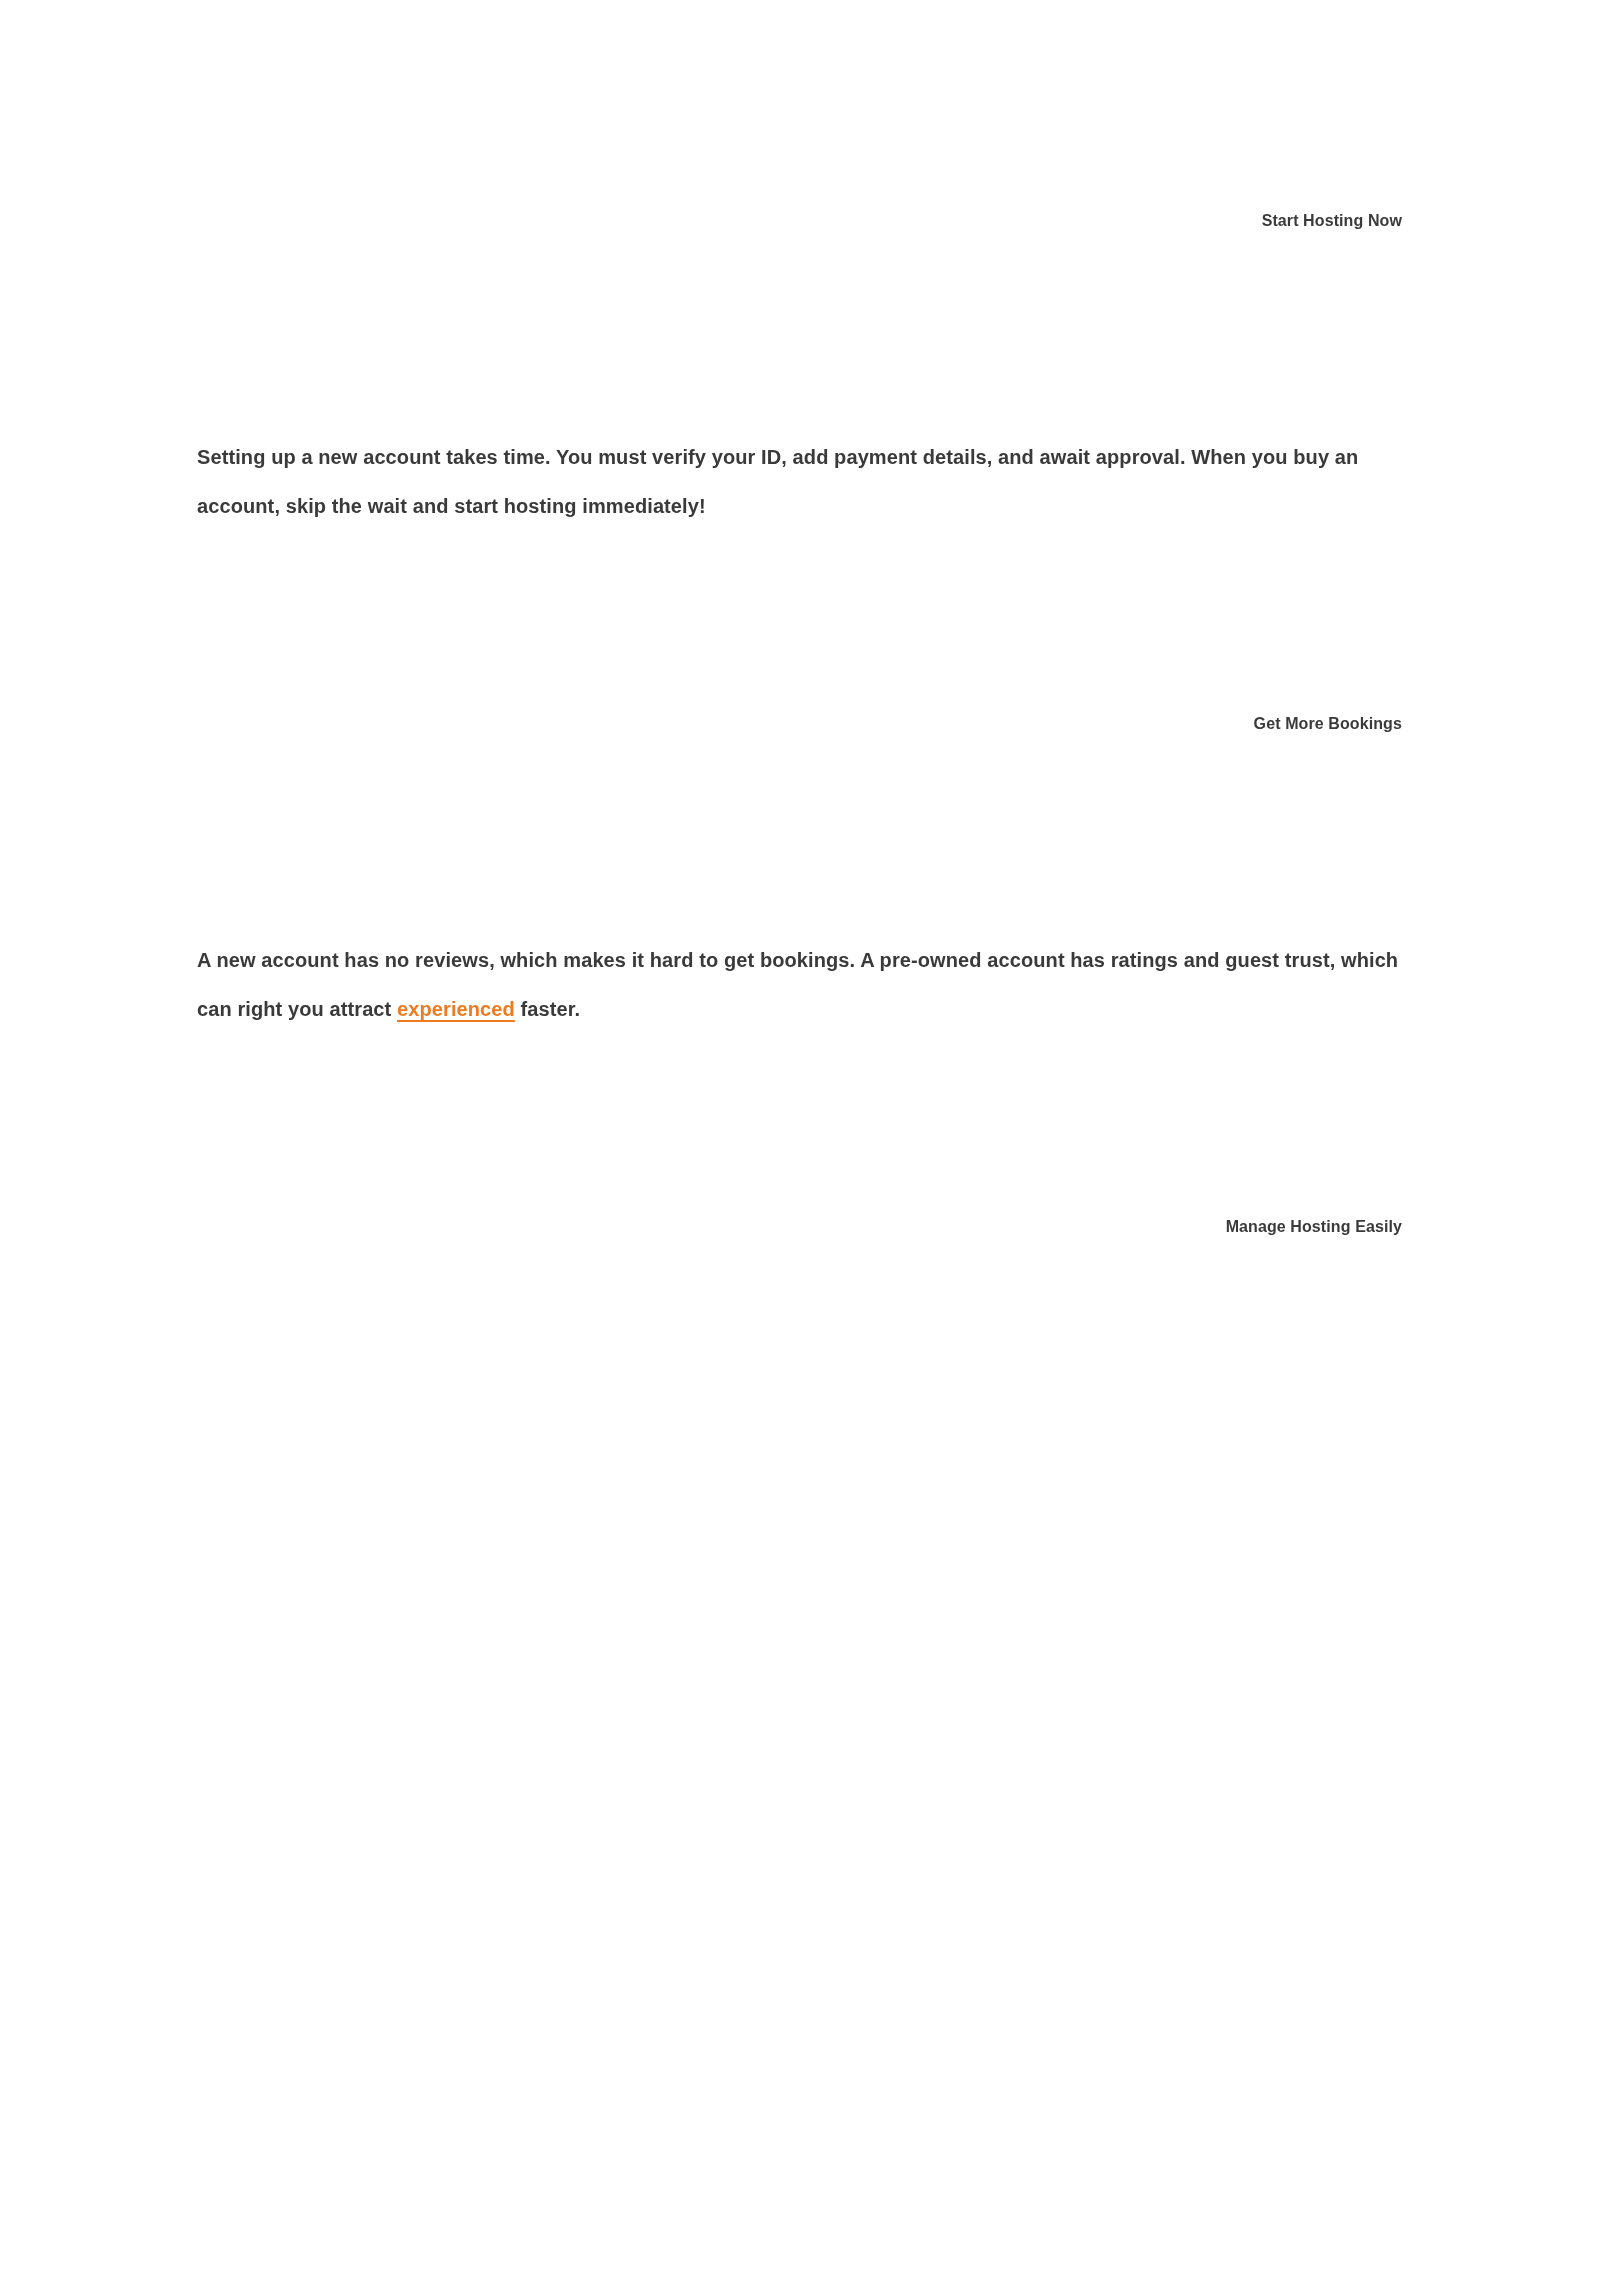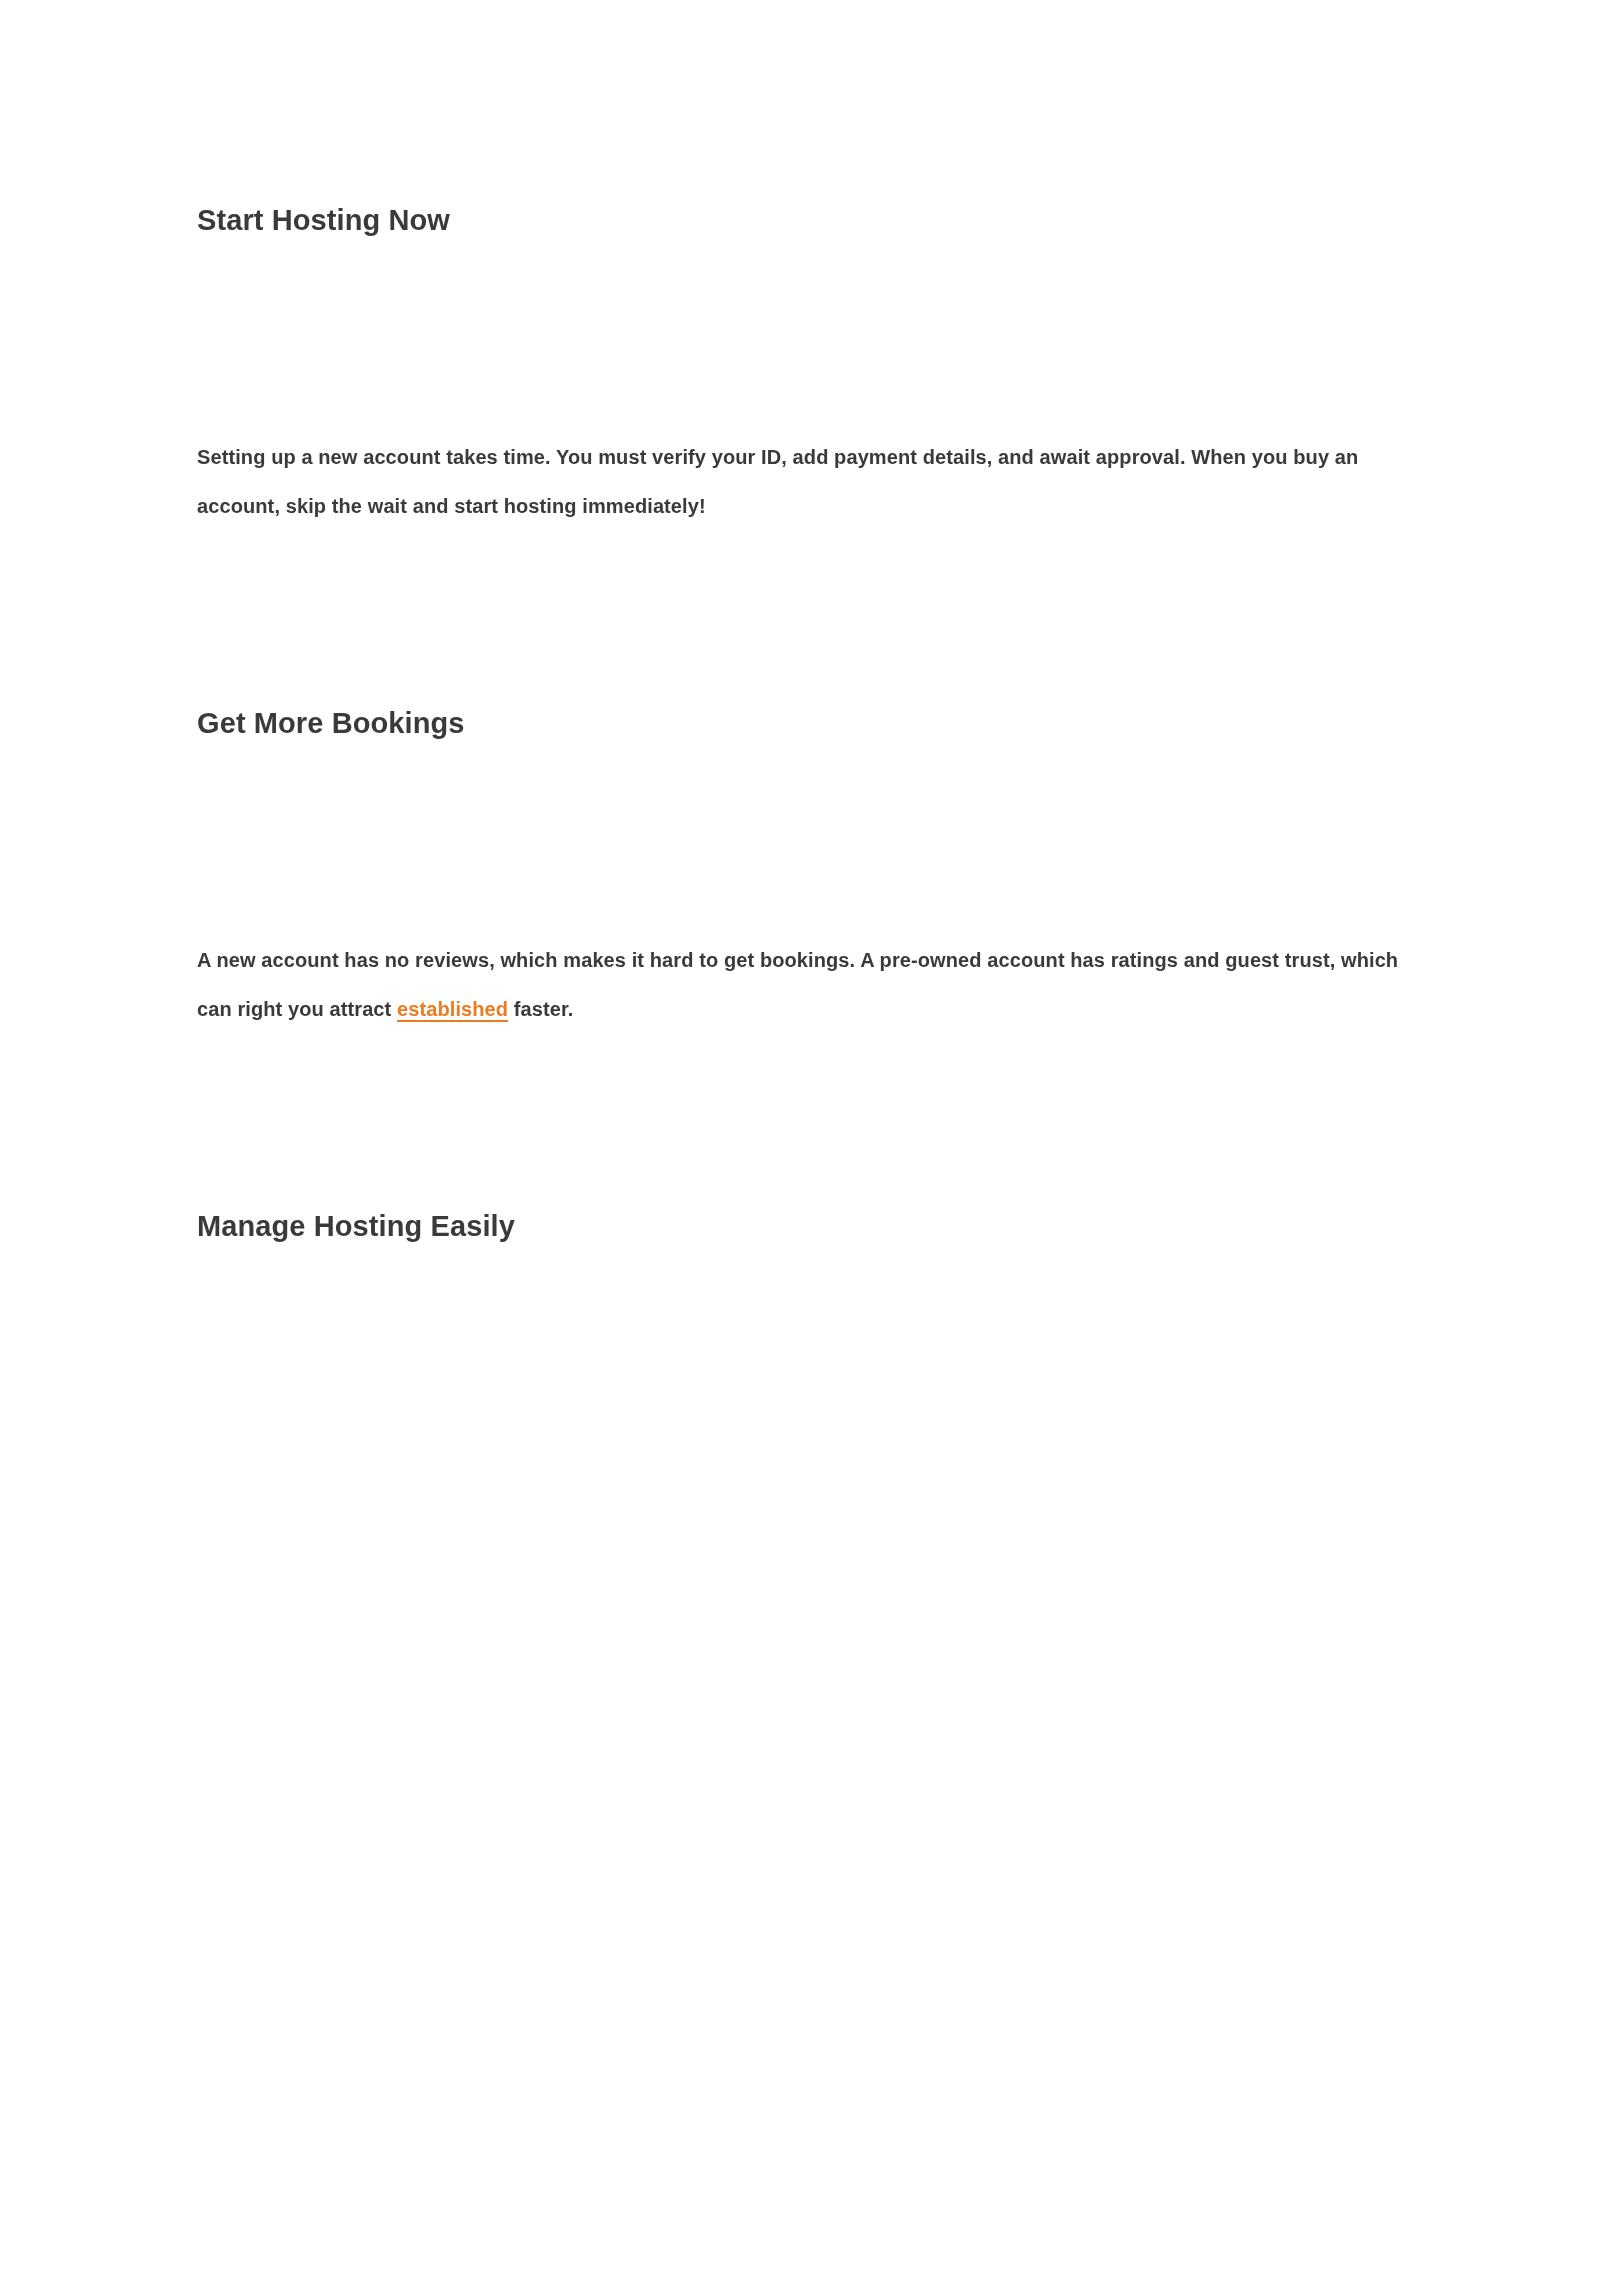--- a/index.html
+++ b/index.html
@@ -16,26 +16,27 @@
   }
 
   .page {
     width: 1617px;
     height: 2284px;
     background: #ffffff;
     padding: 196px 215px 0 197px;
   }
 
   .doc-heading {
-    font-size: 29px;
+    font-size: 16px;
     font-weight: 700;
     color: #3a3a3a;
     line-height: 49px;
     letter-spacing: 0.1px;
     margin: 0 0 188px 0;
+    text-align: right;
   }
 
   .doc-paragraph {
     font-size: 20px;
     font-weight: 700;
     color: #3a3a3a;
     line-height: 49px;
     letter-spacing: 0.1px;
     max-width: 1207px;
     margin: 0 0 168px 0;
@@ -58,21 +59,21 @@
 
 <div class="page">
 
   <section>
     <h2 class="doc-heading">Start Hosting Now</h2>
     <p class="doc-paragraph">Setting up a new account takes time. You must verify your ID, add payment details, and await approval. When you buy an account, skip the wait and start hosting immediately!</p>
   </section>
 
   <section>
     <h2 class="doc-heading">Get More Bookings</h2>
-    <p class="doc-paragraph"><span>A new account has no reviews, which makes it hard to get bookings. A pre-owned account has ratings and guest trust, which can right you attract </span><a class="doc-link">established</a><span> faster.</span></p>
+    <p class="doc-paragraph"><span>A new account has no reviews, which makes it hard to get bookings. A pre-owned account has ratings and guest trust, which can right you attract </span><a class="doc-link">experienced</a><span> faster.</span></p>
   </section>
 
   <section>
   </section>
 
   <section>
     <h2 class="doc-heading last-block">Manage Hosting Easily</h2>
   </section>
 
 </div>

